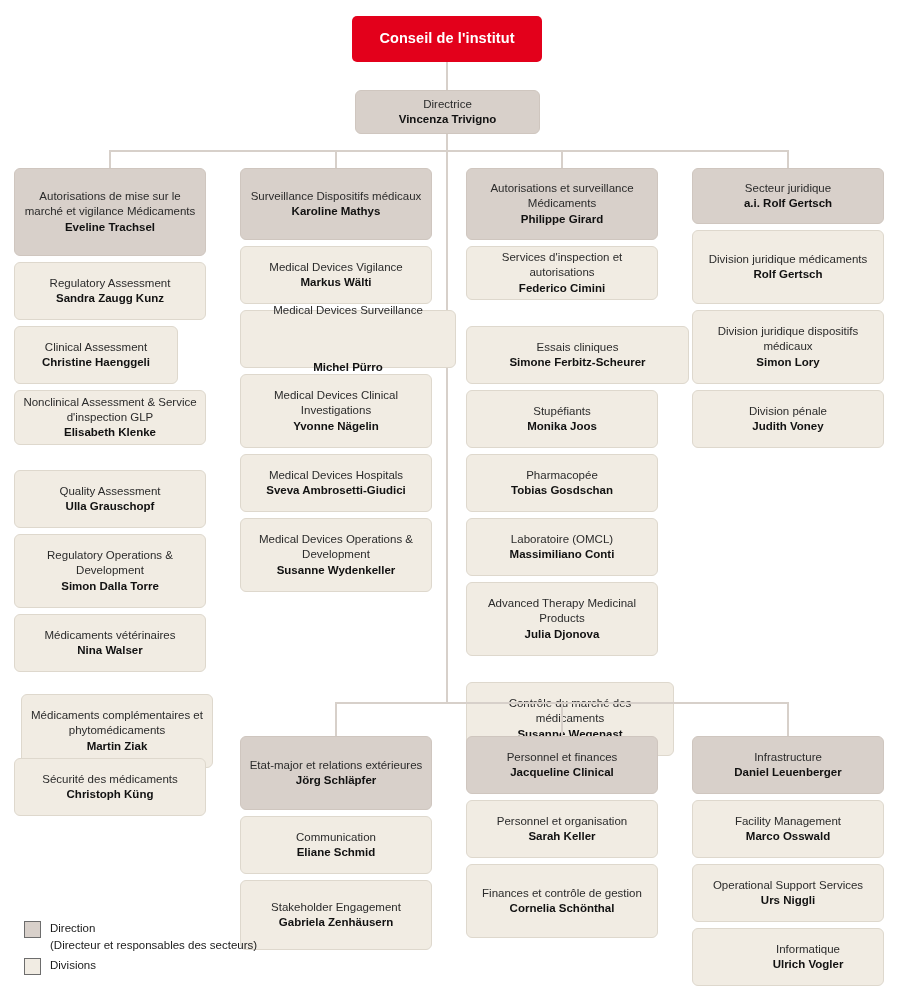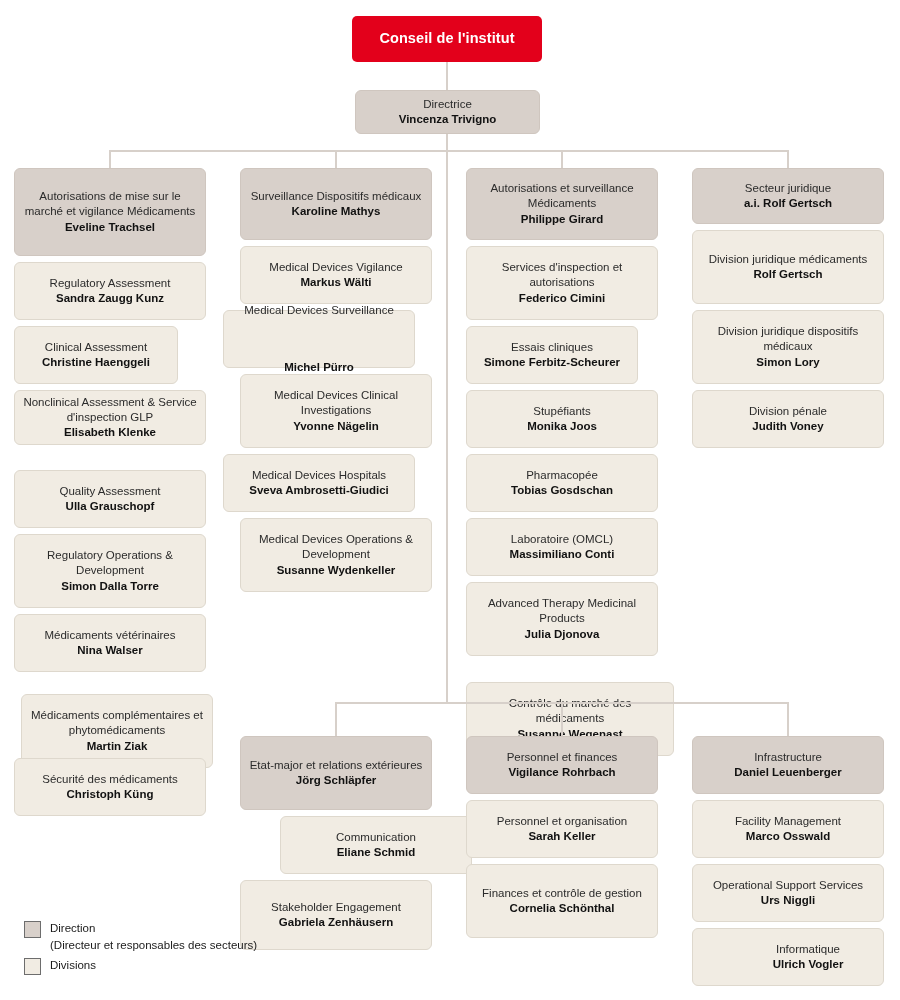--- a/index.html
+++ b/index.html
@@ -135,46 +135,46 @@
     </div>
     <div class="line v" style="left: 335px; top: 150px; height: 18px;"></div>
     <div class="node direction" style="left: 240px; top: 168px; width: 192px; height: 72px;">
       <div class="unit">Surveillance Dispositifs médicaux</div>
       <div class="person">Karoline Mathys</div>
     </div>
     <div class="node division" style="left: 240px; top: 246px; width: 192px; height: 58px;">
       <div class="unit">Medical Devices Vigilance</div>
       <div class="person">Markus Wälti</div>
     </div>
-    <div class="node division" style="left: 223px; top: 310px; width: 192px; height: 58px; gap: 41px;">
+    <div class="node division" style="left: 240px; top: 310px; width: 216px; height: 58px; gap: 41px;">
       <div class="unit">Medical Devices Surveillance</div>
       <div class="person">Michel Pürro</div>
     </div>
     <div class="node division" style="left: 240px; top: 374px; width: 192px; height: 74px;">
       <div class="unit">Medical Devices Clinical Investigations</div>
       <div class="person">Yvonne Nägelin</div>
     </div>
-    <div class="node division" style="left: 223px; top: 454px; width: 192px; height: 58px;">
+    <div class="node division" style="left: 240px; top: 454px; width: 192px; height: 58px;">
       <div class="unit">Medical Devices Hospitals</div>
       <div class="person">Sveva Ambrosetti-Giudici</div>
     </div>
     <div class="node division" style="left: 240px; top: 518px; width: 192px; height: 74px;">
       <div class="unit">Medical Devices Operations &amp; Development</div>
       <div class="person">Susanne Wydenkeller</div>
     </div>
     <div class="line v" style="left: 561px; top: 150px; height: 18px;"></div>
     <div class="node direction" style="left: 466px; top: 168px; width: 192px; height: 72px;">
       <div class="unit">Autorisations et surveillance Médicaments</div>
       <div class="person">Philippe Girard</div>
     </div>
-    <div class="node division" style="left: 466px; top: 246px; width: 192px; height: 74px; align-items: center;">
+    <div class="node division" style="left: 466px; top: 246px; width: 192px; height: 54px; align-items: center;">
       <div class="unit">Services d'inspection et autorisations</div>
       <div class="person">Federico Cimini</div>
     </div>
-    <div class="node division" style="left: 466px; top: 326px; width: 172px; height: 58px;">
+    <div class="node division" style="left: 466px; top: 326px; width: 223px; height: 58px;">
       <div class="unit">Essais cliniques</div>
       <div class="person">Simone Ferbitz-Scheurer</div>
     </div>
     <div class="node division" style="left: 466px; top: 390px; width: 192px; height: 58px;">
       <div class="unit">Stupéfiants</div>
       <div class="person">Monika Joos</div>
     </div>
     <div class="node division" style="left: 466px; top: 454px; width: 192px; height: 58px; text-align: right;">
       <div class="unit">Pharmacopée</div>
       <div class="person">Tobias Gosdschan</div>
@@ -207,32 +207,32 @@
     <div class="node division" style="left: 692px; top: 390px; width: 192px; height: 58px; align-items: center;">
       <div class="unit">Division pénale</div>
       <div class="person">Judith Voney</div>
     </div>
     <div class="line h" style="left: 336px; top: 702px; width: 452px;"></div>
     <div class="line v" style="left: 335px; top: 702px; height: 34px;"></div>
     <div class="node direction" style="left: 240px; top: 736px; width: 192px; height: 74px;">
       <div class="unit">Etat-major et relations extérieures</div>
       <div class="person">Jörg Schläpfer</div>
     </div>
-    <div class="node division" style="left: 240px; top: 816px; width: 192px; height: 58px; margin-left: 40px;">
+    <div class="node division" style="left: 240px; top: 816px; width: 192px; height: 58px;">
       <div class="unit">Communication</div>
       <div class="person">Eliane Schmid</div>
     </div>
     <div class="node division" style="left: 240px; top: 880px; width: 192px; height: 70px;">
       <div class="unit">Stakeholder Engagement</div>
       <div class="person">Gabriela Zenhäusern</div>
     </div>
     <div class="line v" style="left: 561px; top: 702px; height: 34px;"></div>
     <div class="node direction" style="left: 466px; top: 736px; width: 192px; height: 58px;">
       <div class="unit">Personnel et finances</div>
-      <div class="person">Vigilance Rohrbach</div>
+      <div class="person">Jacqueline Clinical</div>
     </div>
     <div class="node division" style="left: 466px; top: 800px; width: 192px; height: 58px;">
       <div class="unit">Personnel et organisation</div>
       <div class="person">Sarah Keller</div>
     </div>
     <div class="node division" style="left: 466px; top: 864px; width: 192px; height: 74px;">
       <div class="unit">Finances et contrôle de gestion</div>
       <div class="person">Cornelia Schönthal</div>
     </div>
     <div class="line v" style="left: 787px; top: 702px; height: 34px;"></div>

